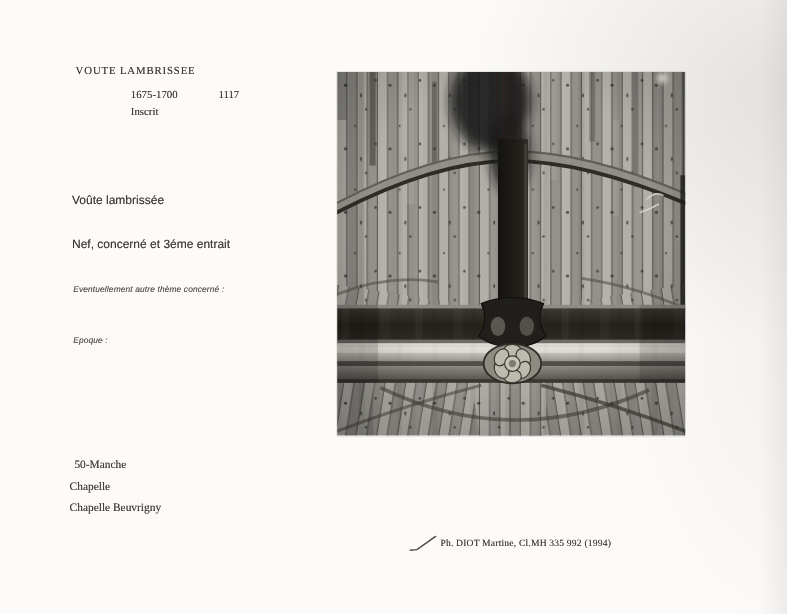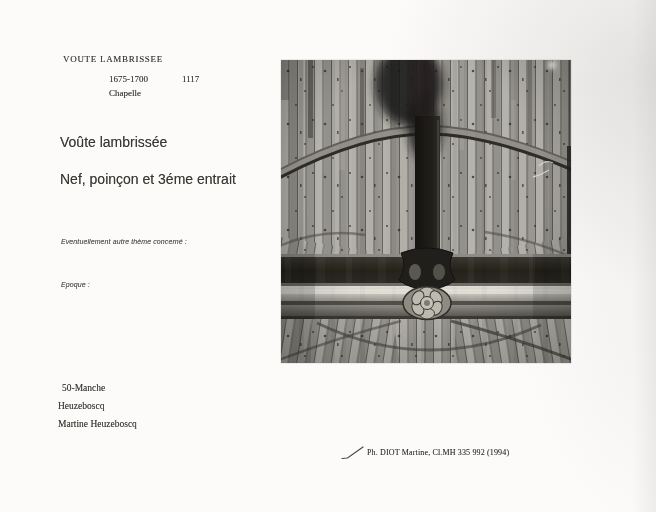--- a/index.html
+++ b/index.html
@@ -10,48 +10,48 @@
       radial-gradient(470px 360px at 101% 14%, rgba(186,184,181,0.38), rgba(186,184,181,0) 60%),
       radial-gradient(260px 420px at 103% 55%, rgba(198,196,193,0.20), rgba(198,196,193,0) 65%),
       linear-gradient(to right, rgba(0,0,0,0) 96.5%, rgba(176,174,171,0.18) 100%);}
   .t{position:absolute;white-space:pre;color:#3a3733;text-shadow:0 0 0.5px rgba(70,64,58,0.55);}
   .serif{font-family:"Liberation Serif",serif;}
   .sans{font-family:"Liberation Sans",sans-serif;}
   .it{font-style:italic;color:#57544f;}
   .title{font-size:9px;letter-spacing:0.7px;}
   .f9{font-size:9px;margin-left:48px;}
   .f95{font-size:9.5px;}
-  .f85{font-size:14px;}
+  .f85{font-size:10px;margin-top:28px;}
   .f7{font-size:7px;letter-spacing:0.1px;}
   .f8{font-size:8px;letter-spacing:0.15px;}
   .photo{position:absolute;left:281px;top:60px;width:290px;height:303px;margin:0;padding:0;
          box-shadow:0 0 1px rgba(90,88,84,0.6);}
   .photo svg{display:block;}
   .tick{position:absolute;left:341px;top:446px;}
 </style>
 </head>
 <body>
 
 <div class="screen">
   <div class="scan-tint"></div>
 
   <div class="t serif title" style="left:63px;top:54px">VOUTE LAMBRISSEE</div>
   <div class="t serif f9" style="left:61px;top:74px">1675-1700</div>
   <div class="t serif f9" style="left:134px;top:74px">1117</div>
-  <div class="t serif f9" style="left:61px;top:88px">Chapelle</div>
+  <div class="t serif f9" style="left:61px;top:88px">Inscrit</div>
 
   <div class="t sans f85" style="left:60px;top:134px">Voûte lambrissée</div>
-  <div class="t sans f85" style="left:60px;top:171px">Nef, poinçon et 3éme entrait</div>
+  <div class="t sans f85" style="left:60px;top:171px">Nef, concerné et 3éme entrait</div>
 
   <div class="t sans it f7" style="left:61px;top:238px">Eventuellement autre thème concerné :</div>
   <div class="t sans it f7" style="left:61px;top:281px">Epoque :</div>
 
   <div class="t serif f95" style="left:62px;top:383px">50-Manche</div>
-  <div class="t serif f95" style="left:58px;top:401px">Heuzeboscq</div>
-  <div class="t serif f95" style="left:58px;top:419px">Martine Heuzeboscq</div>
+  <div class="t serif f95" style="left:58px;top:401px">Chapelle</div>
+  <div class="t serif f95" style="left:58px;top:419px">Chapelle Beuvrigny</div>
 
   <figure class="photo" role="img" aria-label="Black and white photograph of a timber panelled vault: nave king post and third tie beam with carved rosette boss">
     <svg width="290" height="303" viewBox="0 0 290 303" xmlns="http://www.w3.org/2000/svg">
       <defs>
         <clipPath id="pc">
             <rect x="0" y="0" width="290" height="303"></rect>
           </clipPath>
         <pattern id="pl" width="17" height="303" patternUnits="userSpaceOnUse">
           <rect x="0" y="0" width="17" height="303" fill="#a09e98"></rect>
           <rect x="0" y="0" width="7.6" height="303" fill="#b1afa8"></rect>

